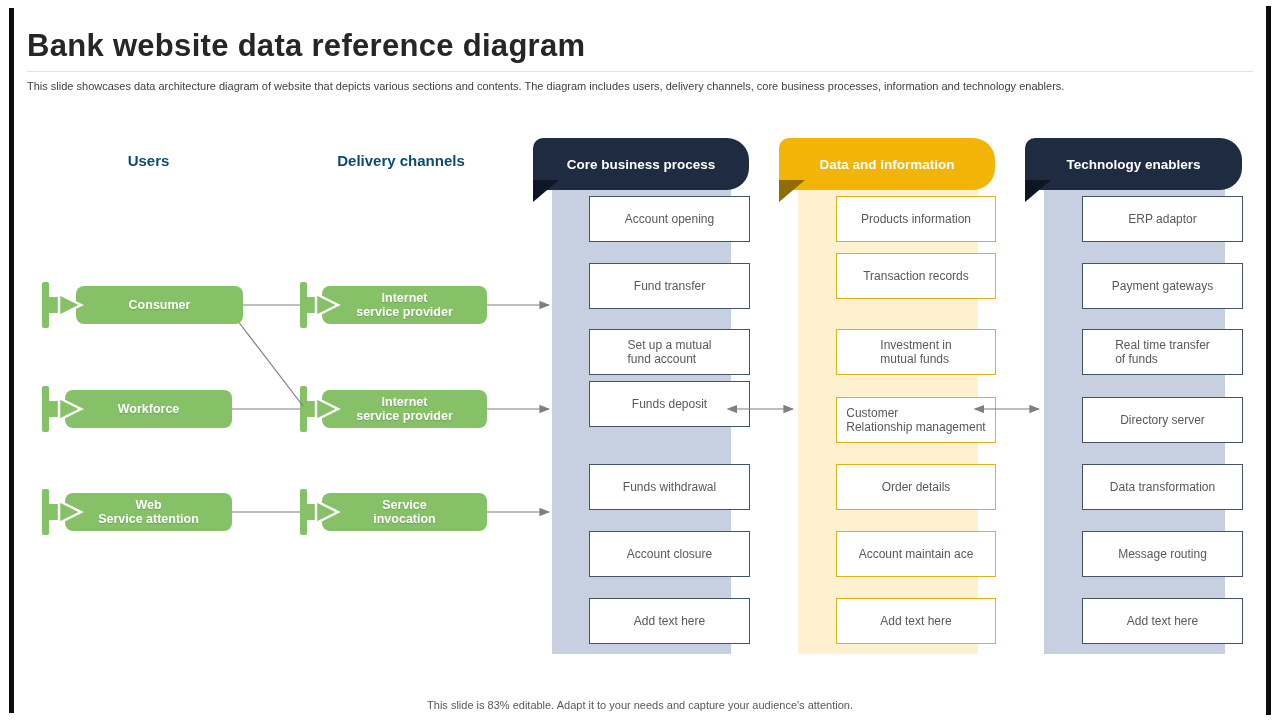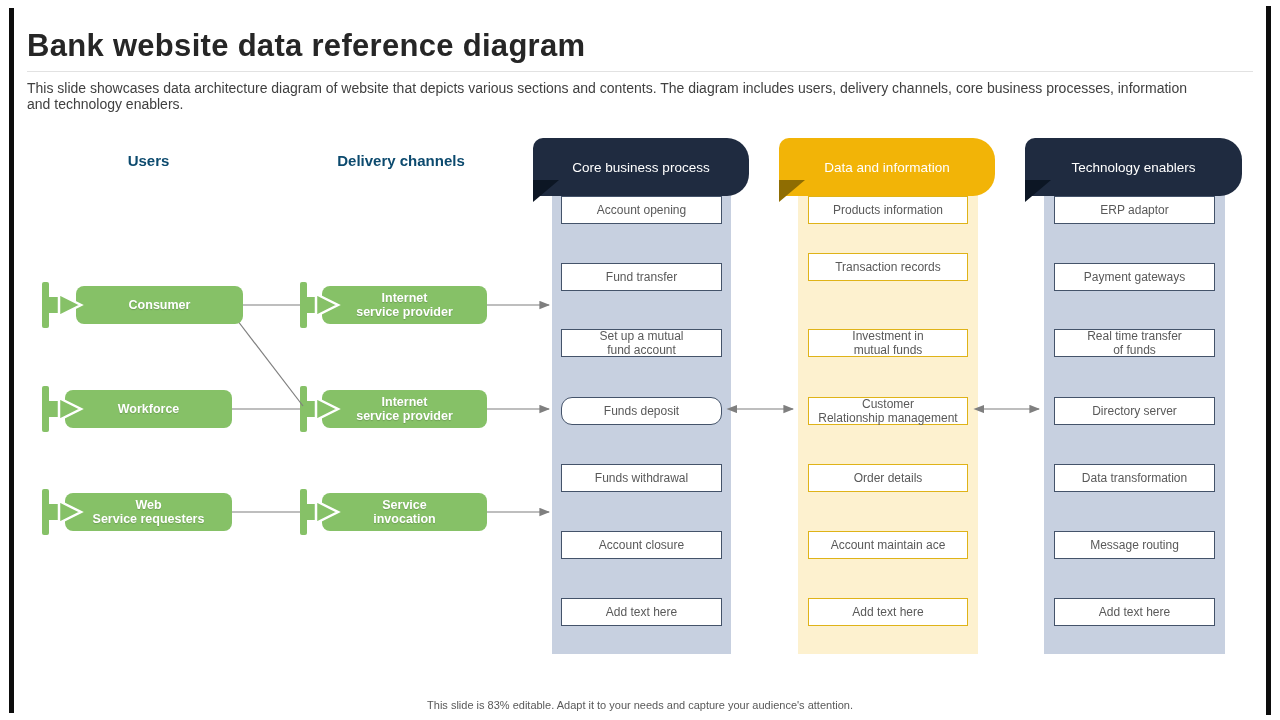--- a/index.html
+++ b/index.html
@@ -5,48 +5,48 @@
   * { margin:0; padding:0; box-sizing:border-box; }
   html,body { width:1280px; height:720px; background:#ffffff; font-family:"Liberation Sans", sans-serif; overflow:hidden; }
   .slide { position:relative; width:1280px; height:720px; background:#ffffff; }
 
   .edge-bar { position:absolute; width:5px; background:#0d0d0d; }
   .edge-left { left:9px; top:8px; height:705px; }
   .edge-right { left:1266px; top:6px; height:709px; }
 
   .title { position:absolute; left:27px; top:28px; font-size:31px; font-weight:700; color:#262626; letter-spacing:.3px; }
   .title-rule { position:absolute; left:27px; top:71px; width:1226px; height:1px; background:#e2e2e2; }
-  .subtitle { position:absolute; left:27px; top:80px; width:1180px; font-size:14px; color:#404040; }
+  .subtitle { position:absolute; left:27px; top:80px; width:1180px; font-size:11px; color:#404040; }
 
   .col-label { position:absolute; top:152px; font-size:15px; font-weight:700; color:#0c4a6e; text-align:center; }
   .lbl-users { left:65px; width:167px; }
   .lbl-delivery { left:315px; width:172px; }
 
   
-  .badge { position:absolute; top:138px; height:58px; border-radius:10px 22px 22px 0;
+  .badge { position:absolute; top:138px; height:52px; border-radius:10px 22px 22px 0;
            display:flex; align-items:center; justify-content:center;
-           color:#ffffff; font-size:13.5px; font-weight:400; }
+           color:#ffffff; font-size:13.5px; font-weight:700; }
   .badge-core { left:533px; width:216px; background:#1f2b40; }
   .badge-data { left:779px; width:216px; background:#f2b407; }
   .badge-tech { left:1025px; width:217px; background:#1f2b40; }
   .fold { position:absolute; top:180px; width:0; height:0; border-style:solid; }
   .fold-core { left:533px; border-width:22px 26px 0 0; border-color:#0c1624 transparent transparent transparent; }
   .fold-data { left:779px; border-width:22px 26px 0 0; border-color:#8f6d02 transparent transparent transparent; }
   .fold-tech { left:1025px; border-width:22px 26px 0 0; border-color:#0c1624 transparent transparent transparent; }
 
   
   .colbody { position:absolute; top:180px; height:474px; }
   .body-core { left:552px; width:179px; background:#c7d0e0; }
   .body-data { left:798px; width:180px; background:#fdf1cf; }
   .body-tech { left:1044px; width:181px; background:#c7d0e0; }
 
   
-  .ibox { position:absolute; height:28px; background:#ffffff;
-          display:flex; align-items:center; justify-content:center; text-align:center;
-          font-size:12px; line-height:1.2; color:#595959; white-space:pre-line; }
+  .ibox { position:absolute; height:46px; background:#ffffff;
+          display:flex; align-items:center; justify-content:center; text-align:left;
+          font-size:12px; line-height:1.2; color:#595959; white-space:pre-line;margin-left:28px; }
   .ibox-core { left:561px; width:161px; border:1px solid #44536a; }
   .ibox-data { left:808px; width:160px; border:1px solid #dfb318; }
   .ibox-tech { left:1054px; width:161px; border:1px solid #44536a; }
 
   
   .gbar { position:absolute; width:7px; height:46px; background:#86c167; border-radius:2px; }
   .gstem { position:absolute; width:16px; height:16px; background:#86c167; }
   .gchev { position:absolute; z-index:3; }
   .gbox { position:absolute; width:167px; height:38px; background:#86c167; border-radius:8px;
           display:flex; align-items:center; justify-content:center; text-align:center; z-index:2;
@@ -106,21 +106,21 @@
       <path d="M3 3 L25 14 L3 25 Z" fill="#86c167" stroke="#ffffff" stroke-width="2.5"></path>
     </svg>
   <div class="gbox" style="left:65px; top:390px;">Workforce</div>
 
   <div class="gbar" style="left:42px; top:489px;"></div>
   <div class="gstem" style="left:48px; top:504px;"></div>
   <svg class="gchev" style="left:56px; top:498px;" width="30" height="28">
       <path d="M3 3 L25 14 L3 25 Z" fill="#86c167" stroke="#ffffff" stroke-width="2.5"></path>
     </svg>
   <div class="gbox" style="left:65px; top:493px;">Web
-Service requesters</div>
+Service attention</div>
 
   <div class="gbar" style="left:300px; top:282px;"></div>
   <div class="gstem" style="left:306px; top:297px;"></div>
   <svg class="gchev" style="left:313px; top:291px;" width="30" height="28">
       <path d="M3 3 L25 14 L3 25 Z" fill="#86c167" stroke="#ffffff" stroke-width="2.5"></path>
     </svg>
   <div class="gbox gbox-d" style="left:322px; top:286px;">Internet
 service provider</div>
 
   <div class="gbar" style="left:300px; top:386px;"></div>
@@ -139,21 +139,21 @@
   <div class="gbox gbox-d" style="left:322px; top:493px;text-align:center;">Service
 invocation</div>
 
   <div class="colbody body-core"></div>
   <div class="badge badge-core">Core business process</div>
   <div class="fold fold-core"></div>
   <div class="ibox ibox-core" style="top:196px;">Account opening</div>
   <div class="ibox ibox-core" style="top:263px;">Fund transfer</div>
   <div class="ibox ibox-core" style="top:329px;">Set up a mutual
 fund account</div>
-  <div class="ibox ibox-core" style="top:397px;border-radius:11px;">Funds deposit</div>
+  <div class="ibox ibox-core" style="top:381px;">Funds deposit</div>
   <div class="ibox ibox-core" style="top:464px;">Funds withdrawal</div>
   <div class="ibox ibox-core" style="top:531px;">Account closure</div>
   <div class="ibox ibox-core" style="top:598px;">Add text here</div>
 
   <div class="colbody body-data"></div>
   <div class="badge badge-data">Data and information</div>
   <div class="fold fold-data"></div>
   <div class="ibox ibox-data" style="top:196px;">Products information</div>
   <div class="ibox ibox-data" style="top:253px;">Transaction records</div>
   <div class="ibox ibox-data" style="top:329px;">Investment in

